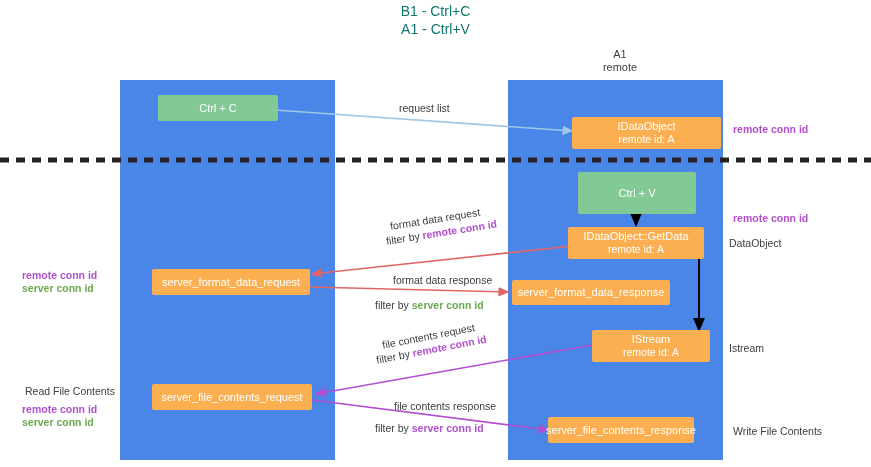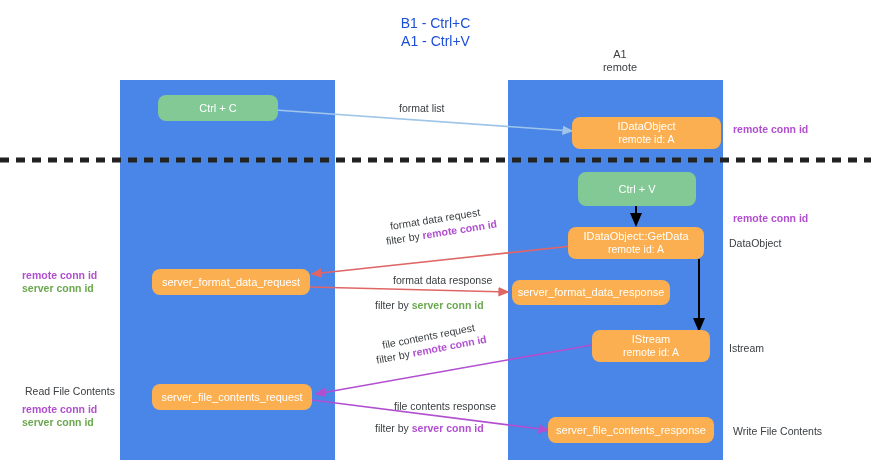--- a/index.html
+++ b/index.html
@@ -8,38 +8,38 @@
     background:#ffffff;
     font-family:"Liberation Sans", sans-serif;
     position:relative;
     overflow:hidden;
     color:#3c4043;
   }
   .canvas{position:absolute;inset:0;}
   svg.wires{position:absolute;left:0;top:0;width:871px;height:467px;pointer-events:none;}
 
   .title{
-    position:absolute;left:0;right:0;top:14px;
-    text-align:center;font-size:14px;line-height:18px;color:#1d4ed8;
+    position:absolute;left:0;right:0;top:2px;
+    text-align:center;font-size:14px;line-height:18px;color:#0f766e;
   }
   .title div{white-space:pre;}
 
   .colhead{
     position:absolute;text-align:center;font-size:11px;line-height:13px;color:#3c4043;
   }
   .colhead span{display:block;}
 
   .lane{position:absolute;background:#4a86e8;}
 
   .node{
     position:absolute;
     box-sizing:border-box;
     display:flex;flex-direction:column;align-items:center;justify-content:center;
     color:#ffffff;font-size:11px;line-height:13px;text-align:center;
-    border-radius:8px;
+    border-radius:2px;
   }
   .node.green{background:#82c995;}
   .node.orange{background:#fbaf50;}
   .node .l2{font-size:10.5px;}
 
   .wirelabel{
     position:absolute;font-size:10.5px;line-height:14px;color:#3c4043;white-space:nowrap;
   }
   .wirelabel .hl-remote{color:#b24fd0;font-weight:bold;}
   .wirelabel .hl-server-green{color:#6aa84f;font-weight:bold;}
@@ -105,21 +105,21 @@
 
   <div class="node green" style="left:158px;top:95px;width:120px;height:26px;">
     <span>Ctrl + C</span>
   </div>
 
   <div class="node orange" style="left:572px;top:117px;width:149px;height:32px;">
     <span>IDataObject</span>
     <span class="l2">remote id: A</span>
   </div>
 
-  <div class="node green" style="left:578px;top:172px;width:118px;height:34px;">
+  <div class="node green" style="left:578px;top:172px;width:118px;height:42px;">
     <span>Ctrl + V</span>
   </div>
 
   <div class="node orange" style="left:568px;top:227px;width:136px;height:32px;">
     <span>IDataObject::GetData</span>
     <span class="l2">remote id: A</span>
   </div>
 
   <div class="node orange" style="left:152px;top:269px;width:158px;height:26px;">
     <span>server_format_data_request</span>
@@ -131,25 +131,25 @@
 
   <div class="node orange" style="left:592px;top:330px;width:118px;height:32px;">
     <span>IStream</span>
     <span class="l2">remote id: A</span>
   </div>
 
   <div class="node orange" style="left:152px;top:384px;width:160px;height:26px;">
     <span>server_file_contents_request</span>
   </div>
 
-  <div class="node orange" style="left:548px;top:417px;width:166px;height:26px;">
+  <div class="node orange" style="left:548px;top:417px;width:146px;height:26px;">
     <span>server_file_contents_response</span>
   </div>
 
-  <div class="wirelabel" style="left:399px;top:101px;">format list</div>
+  <div class="wirelabel" style="left:399px;top:101px;">request list</div>
 
   <div class="wirelabel rot" style="left:389px;top:219px;">format data request</div>
   <div class="wirelabel rot" style="left:385px;top:234px;"><span>filter by </span><span class="hl-remote">remote conn id</span></div>
 
   <div class="wirelabel" style="left:393px;top:273px;">format data response</div>
   <div class="wirelabel" style="left:375px;top:298px;"><span>filter by </span><span class="hl-server-green">server conn id</span></div>
 
   <div class="wirelabel rot2" style="left:381px;top:338px;">file contents request</div>
   <div class="wirelabel rot2" style="left:375px;top:353px;"><span>filter by </span><span class="hl-remote">remote conn id</span></div>
 

